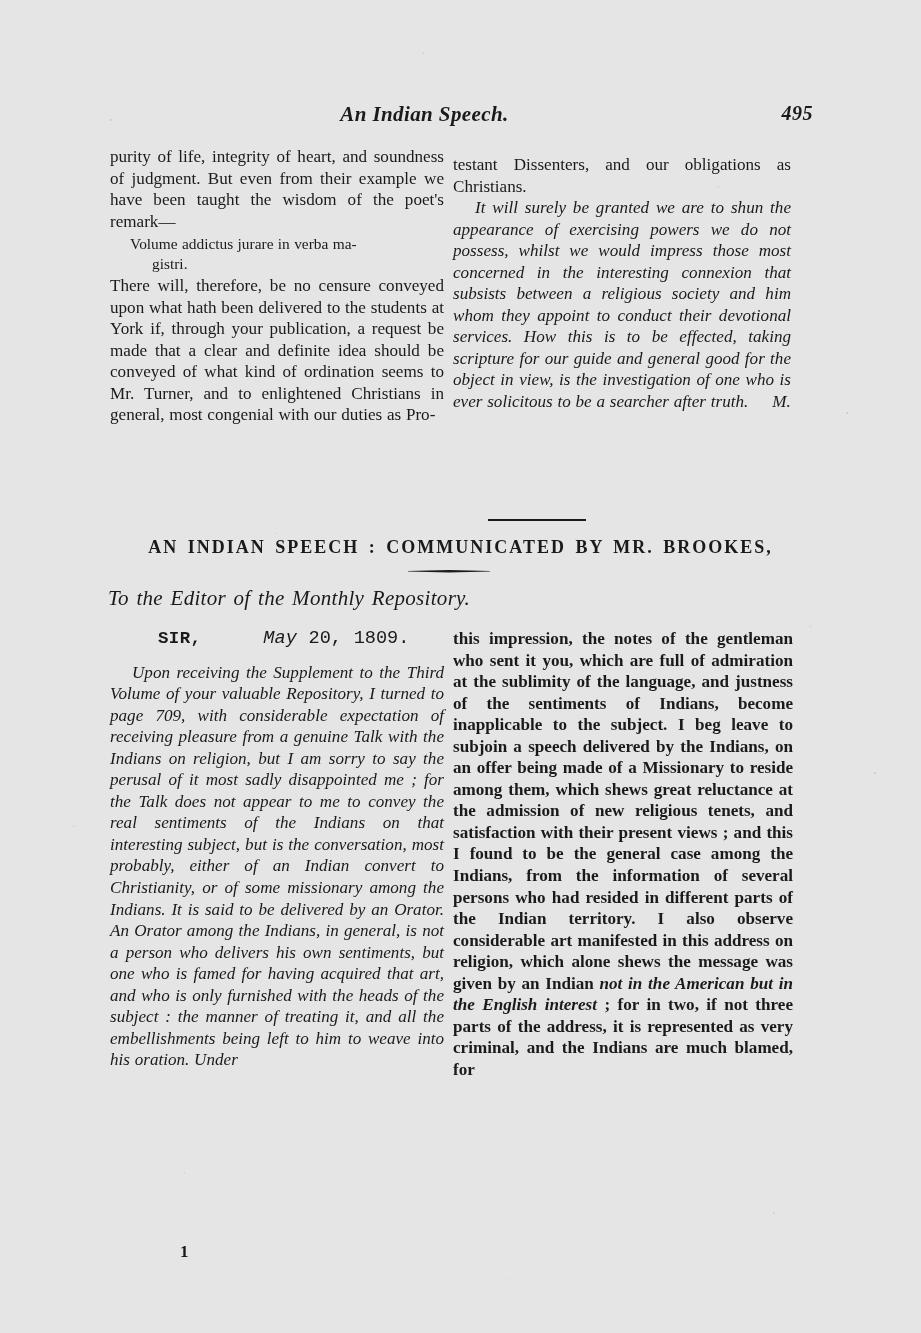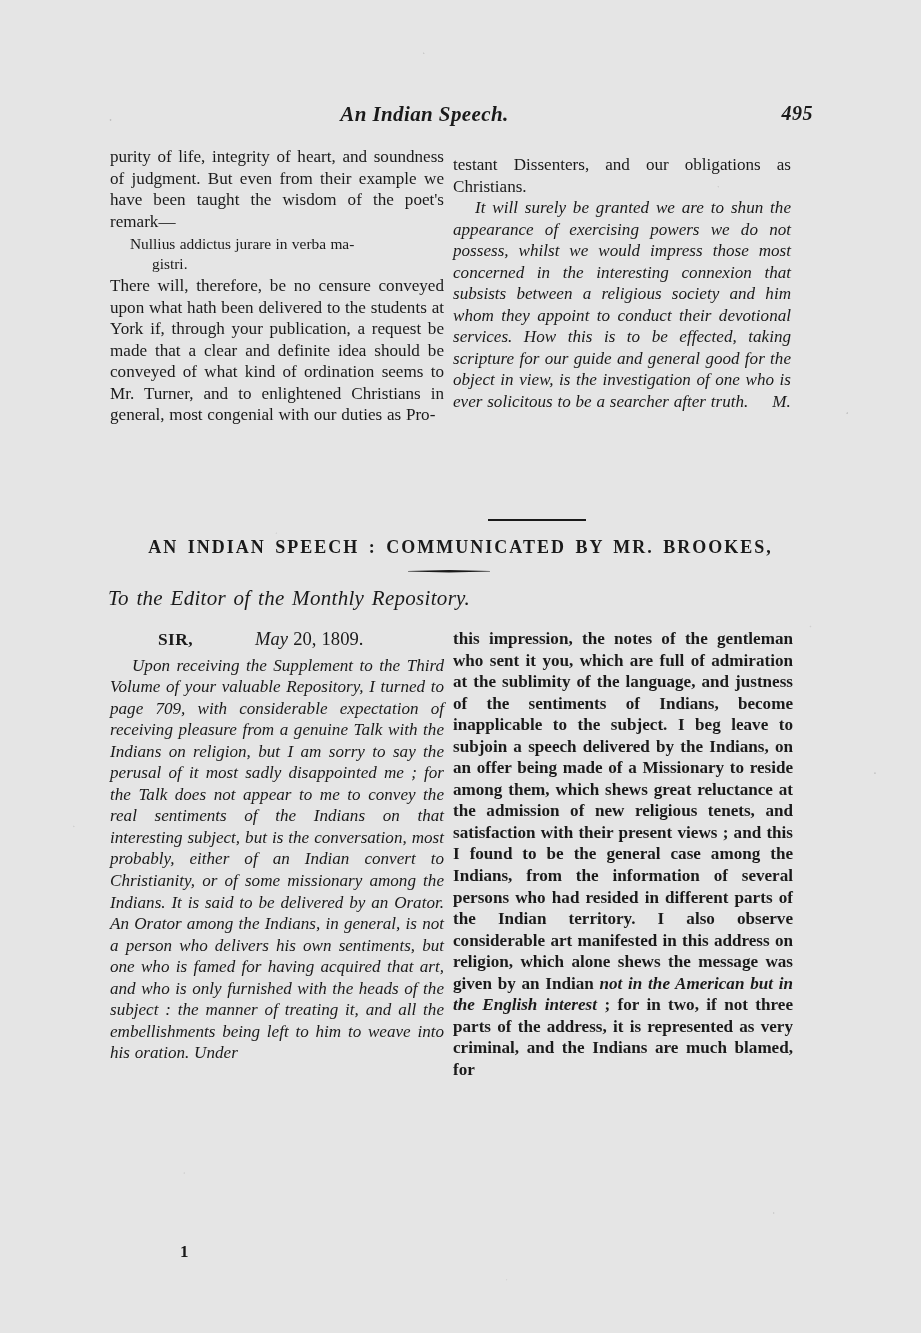--- a/index.html
+++ b/index.html
@@ -139,22 +139,23 @@
     word-spacing: 2px;
   }
 
   
   #lcol-left  { left: 110px; top: 628px; width: 334px; }
   #lcol-right { left: 453px; top: 628px; width: 340px; font-weight: bold; }
 
   
   .dateline {
     display: block;
-    margin-bottom: 4px;
+    margin-bottom: 12px;
     white-space: nowrap;
+    font-family: Liberation Mono, monospace;
   }
   .dateline .sir {
     display: inline-block;
     padding-left: 48px;
     font-variant: small-caps;
     font-size: 17.4px;
     font-weight: bold;
     letter-spacing: .4px;
   }
   .dateline .date {
@@ -181,21 +182,21 @@
 <div id="page">
 
   <div id="runhead">
     <div class="title">An Indian Speech.</div>
     <div class="folio">495</div>
   </div>
 
   <div class="col" id="ucol-left">
     <p>purity of life, integrity of heart, and soundness of judgment. But even from their example we have been taught the wisdom of the poet's remark—</p>
     <div class="quote">
-      <span>Nullius addictus jurare in verba ma-</span>
+      <span>Volume addictus jurare in verba ma-</span>
       <span class="hang">gistri.</span>
     </div>
     <p>There will, therefore, be no censure conveyed upon what hath been delivered to the students at York if, through your publication, a request be made that a clear and definite idea should be conveyed of what kind of ordination seems to Mr. Turner, and to enlightened Christians in general, most congenial with our duties as Pro-</p>
   </div>
 
   <div class="col" id="ucol-right">
     <p>testant Dissenters, and our obligations as Christians.</p>
     <p class="ind"><span>It will surely be granted we are to shun the appearance of exercising powers we do not possess, whilst we would impress those most concerned in the interesting connexion that subsists between a religious society and him whom they appoint to conduct their devotional services. How this is to be effected, taking scripture for our guide and general good for the object in view, is the investigation of one who is ever solicitous to be a searcher after truth.</span>&nbsp;&nbsp;&nbsp;&nbsp;&nbsp;<span>M.</span></p>
   </div>
 

